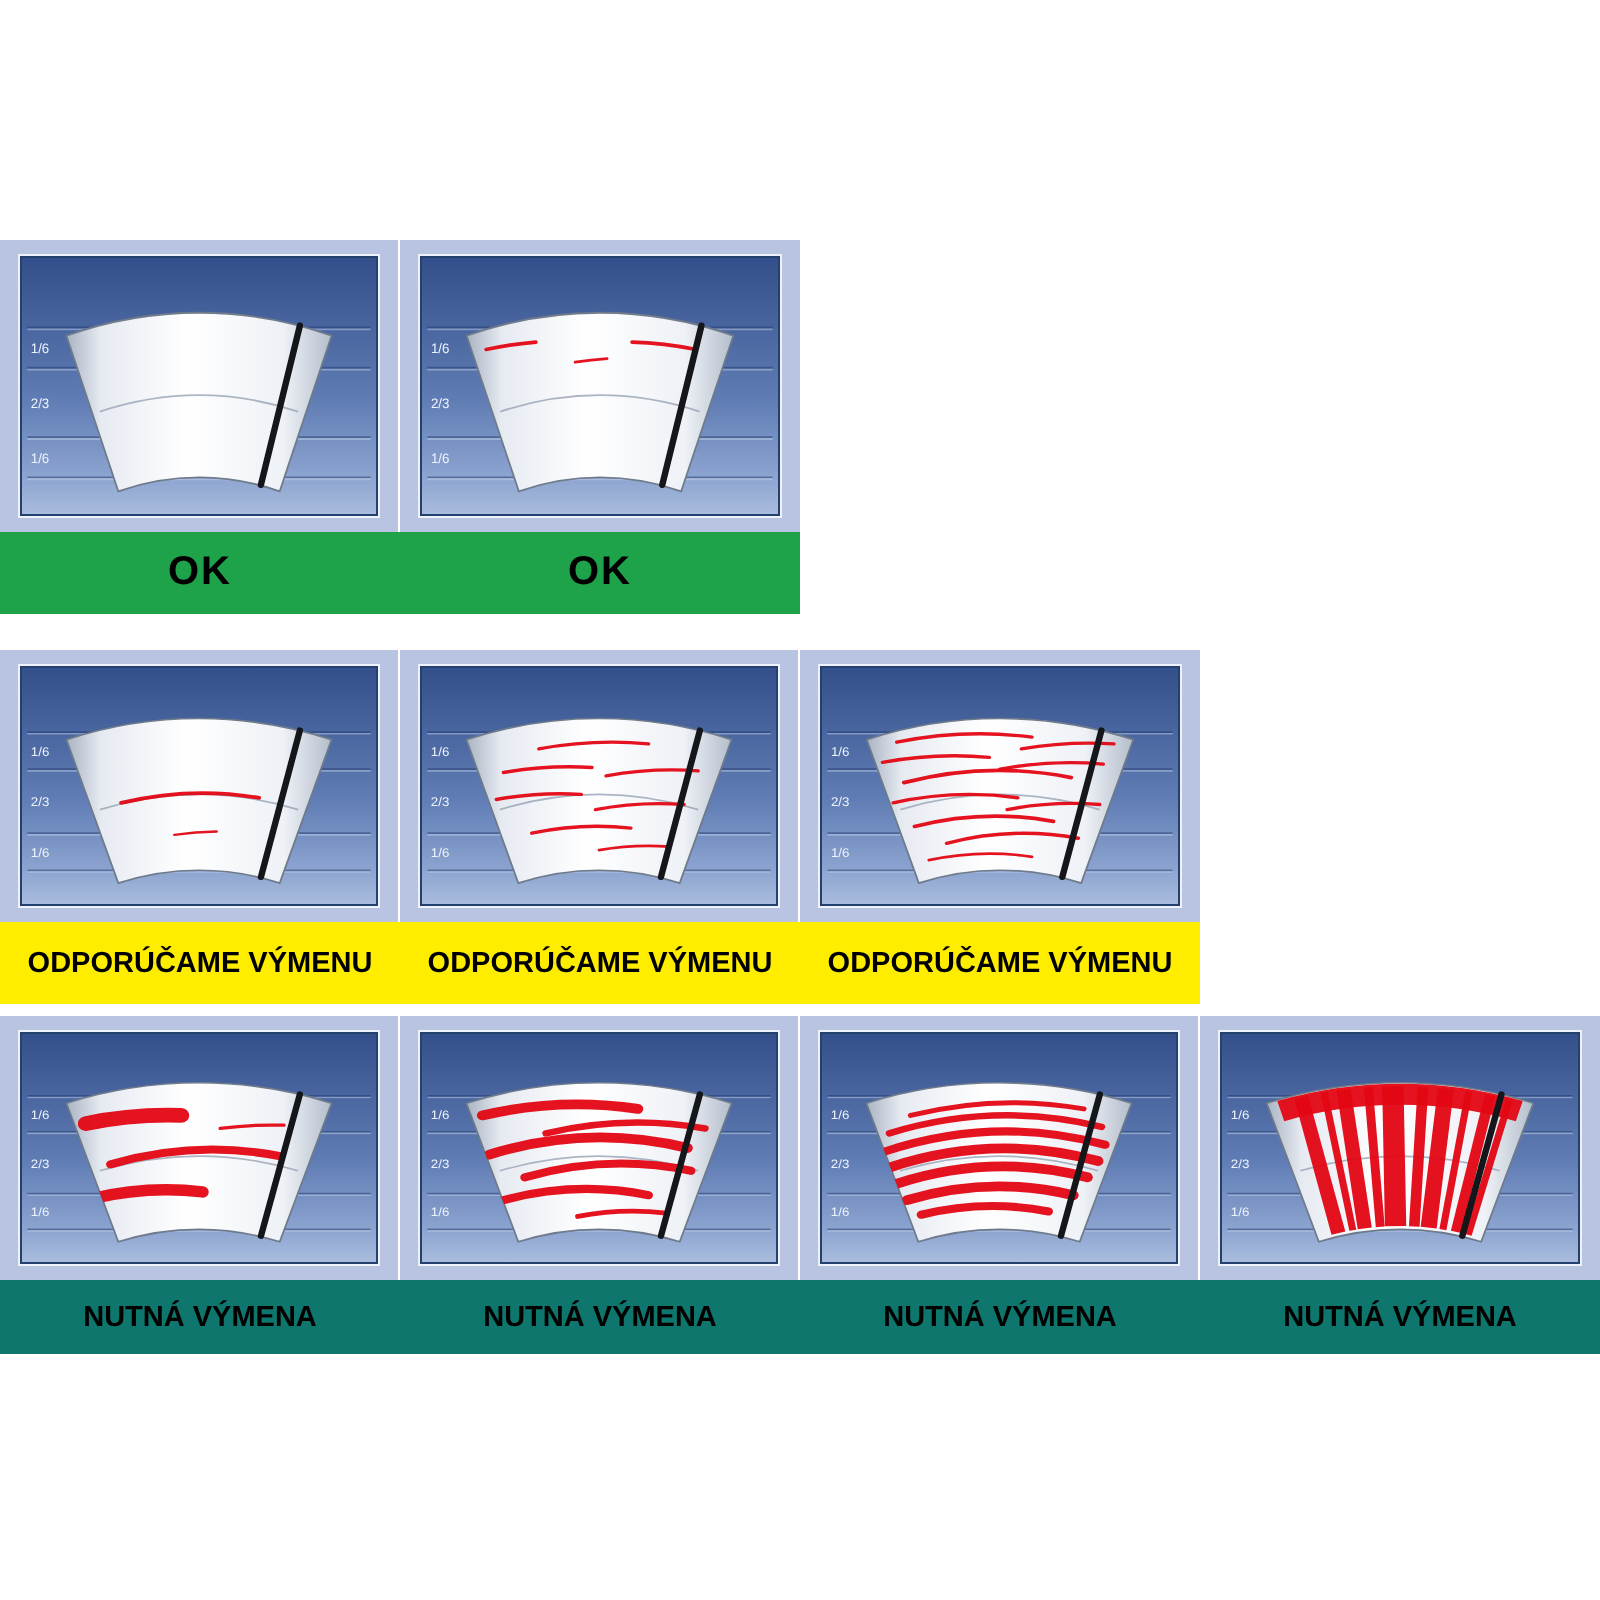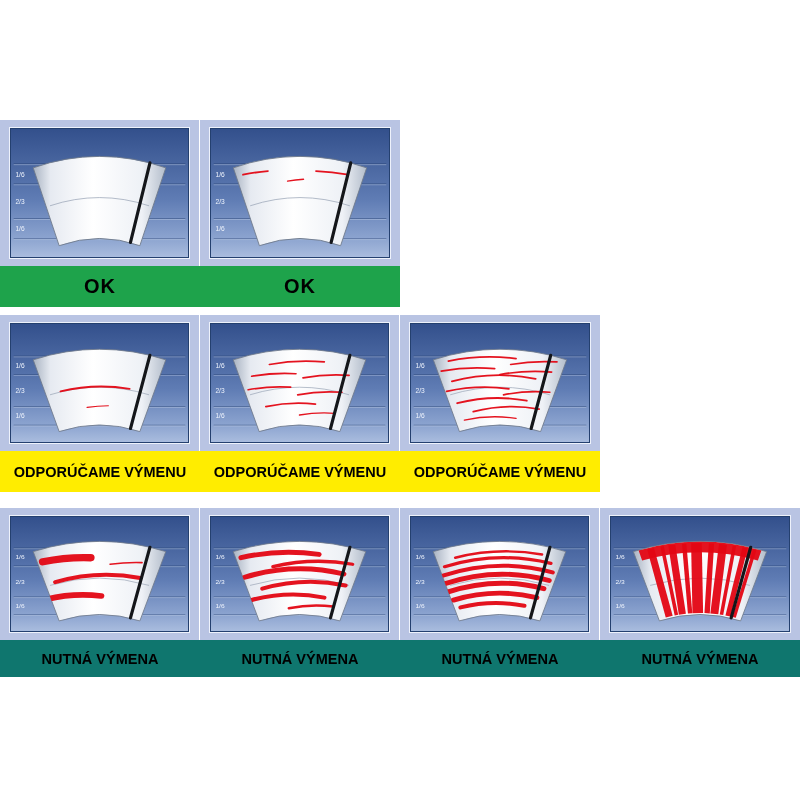--- a/index.html
+++ b/index.html
@@ -19,21 +19,21 @@
   }
   svg.panel { width:100%; height:100%; display:block; }
   .bar { display:flex; align-items:center; }
   .bar span { flex:1; text-align:center; font-weight:bold; color:#000; }
 
   .row-ok  { top:120px; width:400px; }
   .row-ok .cell { height:146px; }
   .row-ok .bar { height:41px; }
   .row-ok .bar span { font-size:20px; letter-spacing:1px; }
 
-  .row-rec { top:315px; width:600px; }
+  .row-rec { top:325px; width:600px; }
   .row-rec .cell { height:136px; }
   .row-rec .bar { height:41px; }
   .row-rec .bar span { font-size:14.5px; }
 
   .row-rep { top:508px; width:800px; }
   .row-rep .cell { height:132px; }
   .row-rep .bar { height:37px; }
   .row-rep .bar span { font-size:14.5px; }
 </style>
 </head>

